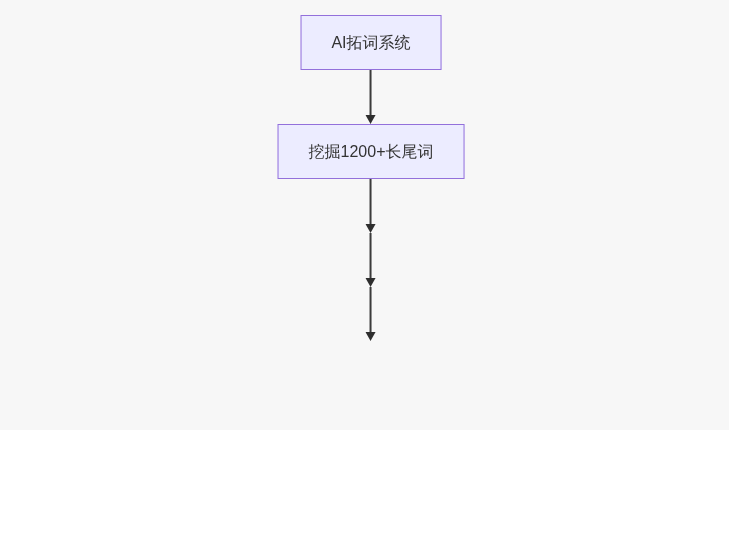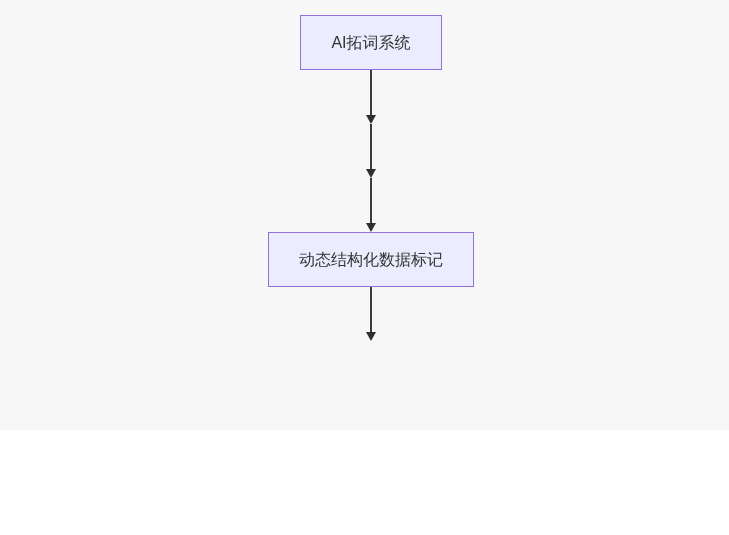--- a/index.html
+++ b/index.html
@@ -71,35 +71,35 @@
 
     <div class="node">
       <span>AI拓词系统</span>
     </div>
 
     <div class="edge">
       <span class="edge-line"></span>
       <span class="edge-head"></span>
     </div>
 
+    <div class="node">
+      <span>挖掘1200+长尾词</span>
+    </div>
 
     <div class="edge">
       <span class="edge-line"></span>
       <span class="edge-head"></span>
     </div>
 
 
     <div class="edge">
       <span class="edge-line"></span>
       <span class="edge-head"></span>
     </div>
 
-    <div class="node">
-      <span>动态结构化数据标记</span>
-    </div>
 
     <div class="edge">
       <span class="edge-line"></span>
       <span class="edge-head"></span>
     </div>
 
 
   </div>
 </div>
 

